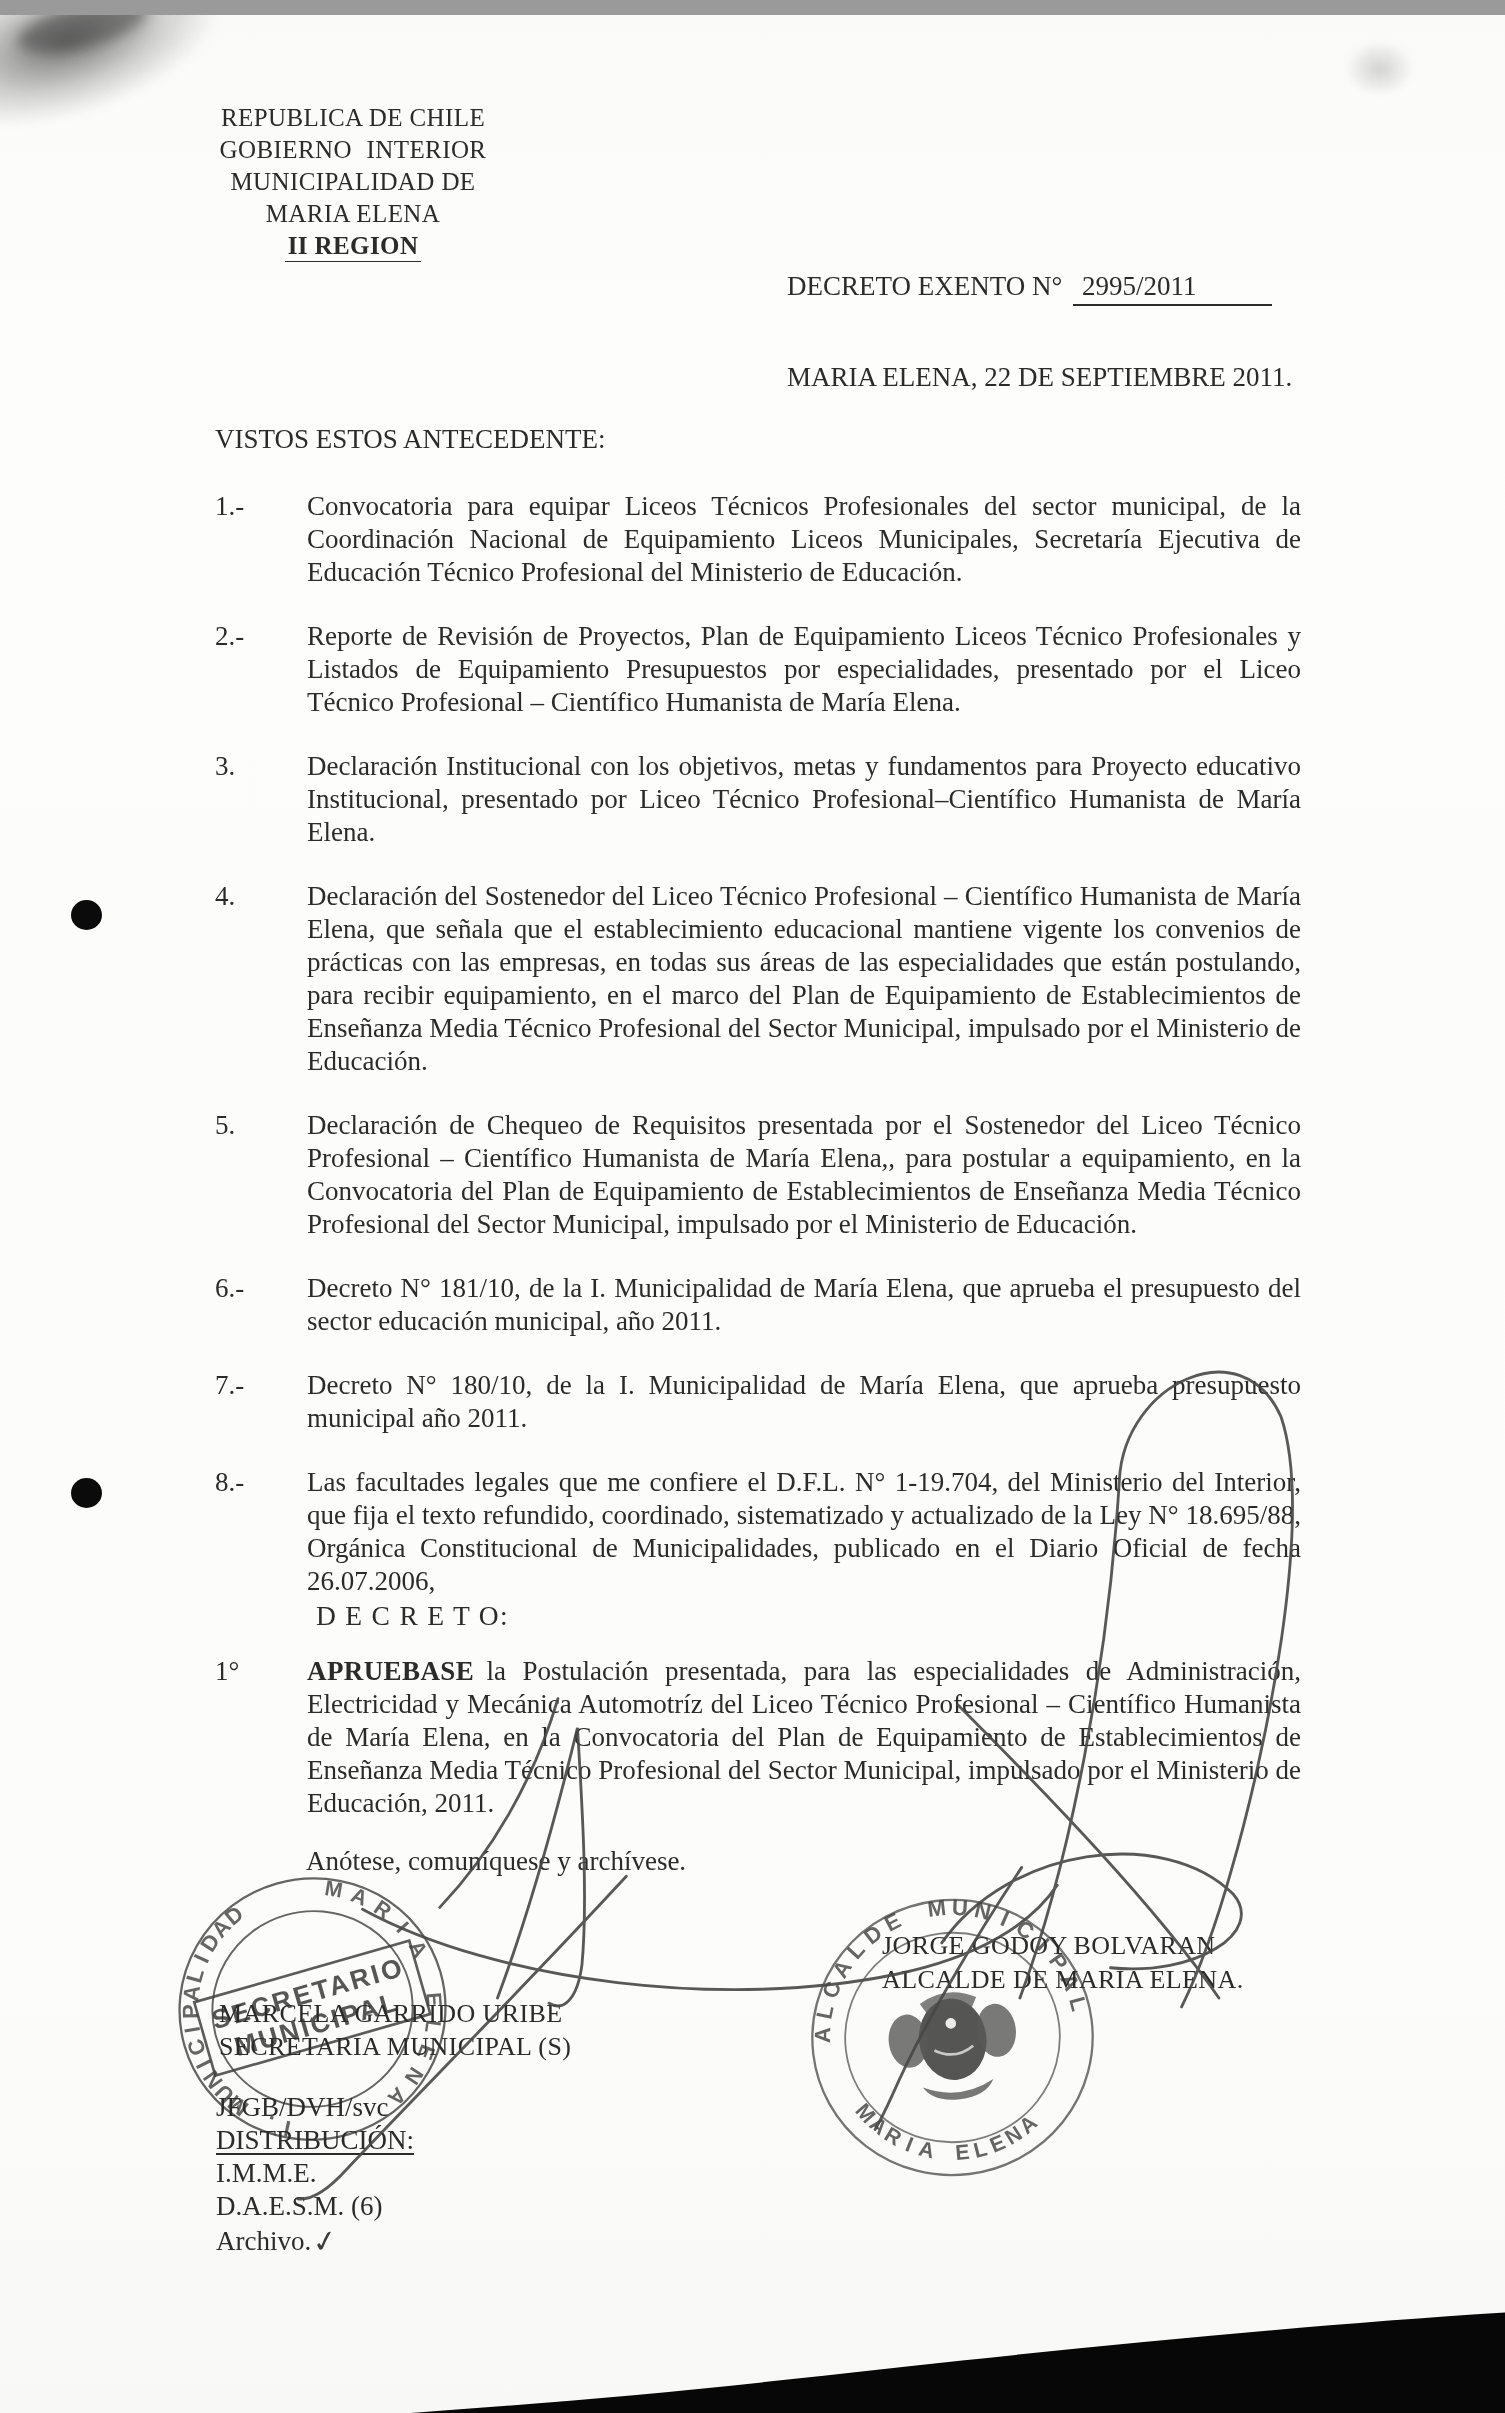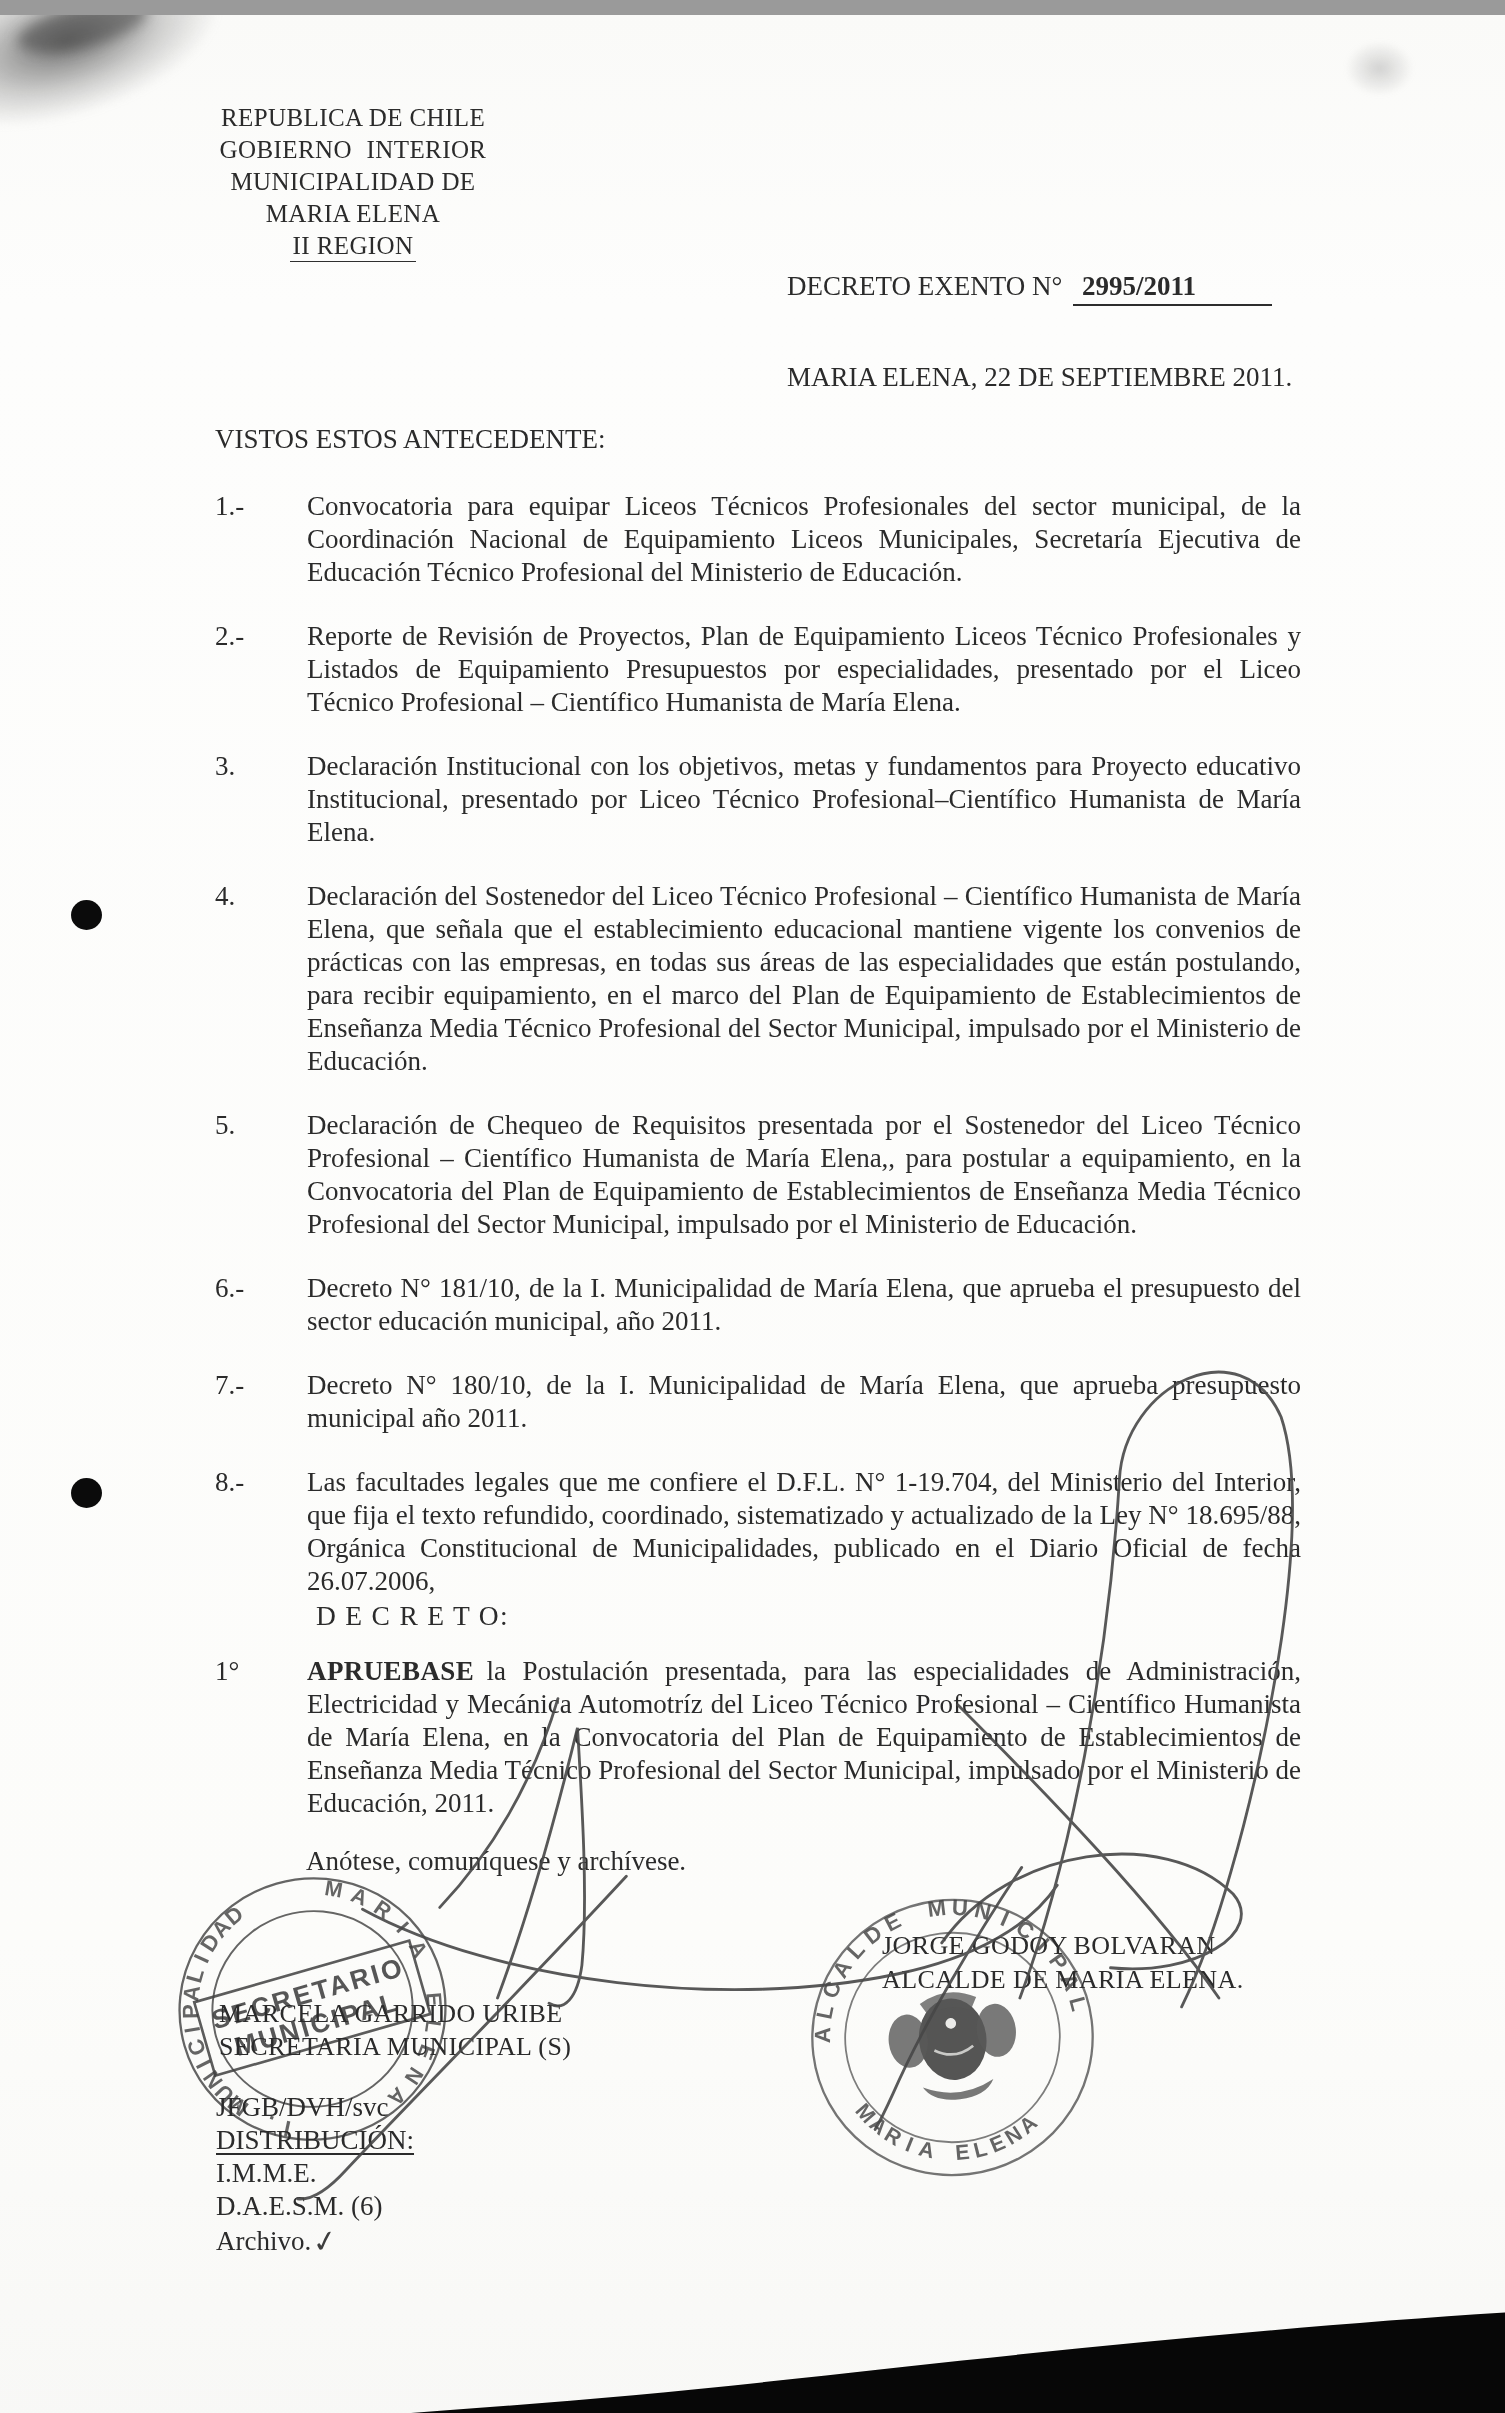--- a/index.html
+++ b/index.html
@@ -14,25 +14,25 @@
      background:rgba(70,70,70,.55);transform:rotate(-14deg);filter:blur(6.2px);}
   .smudge-tr{position:absolute;left:1344px;top:25px;width:71px;height:57px;border-radius:50%;
      background:radial-gradient(ellipse, rgba(150,150,150,.4), transparent 68%);filter:blur(2.7px);}
   .hole{position:absolute;left:71px;width:31px;height:30px;background:#0b0b0b;border-radius:50%;}
   .hole1{top:885px;}
   .hole2{top:1463px;}
   
   .letterhead{position:absolute;left:208px;top:87px;width:290px;text-align:center;
      font-size:25px;line-height:32px;letter-spacing:0.4px;}
   .letterhead .l2{word-spacing:8px;}
-  .letterhead .l5 span{border-bottom:1.8px solid #2f2f2f;padding:0 2.7px 1.8px 2.7px;}
+  .letterhead .l5 span{border-bottom:1.8px solid #2f2f2f;padding:0 2.7px 1.8px 2.7px;font-weight:bold;}
   
   .decree-line{position:absolute;left:787px;top:256px;font-size:27px;white-space:nowrap;}
   .decree-line .label{margin-right:10.7px;}
-  .decree-num{font-weight:bold;border-bottom:2.7px solid #2d2d2d;padding:0 76px 2.7px 9px;}
+  .decree-num{font-weight:normal;border-bottom:2.7px solid #2d2d2d;padding:0 76px 2.7px 9px;}
   .dateline{position:absolute;left:787px;top:347px;font-size:27px;white-space:nowrap;}
   .vistos{position:absolute;left:215px;top:409px;font-size:27px;}
   
   .alist{position:absolute;left:215px;top:475px;width:1086px;font-size:27px;line-height:33px;}
   .item{display:flex;margin-bottom:31px;}
   .inum{width:92px;flex:0 0 92px;}
   .itxt{flex:1;text-align:justify;}
   .decreto{position:absolute;left:316px;top:1585px;font-size:27.5px;letter-spacing:1.3px;}
   .resolution{position:absolute;left:215px;top:1640px;width:1086px;font-size:27px;line-height:33px;display:flex;}
   .b{font-weight:bold;margin-right:12.4px;letter-spacing:0.4px;}

